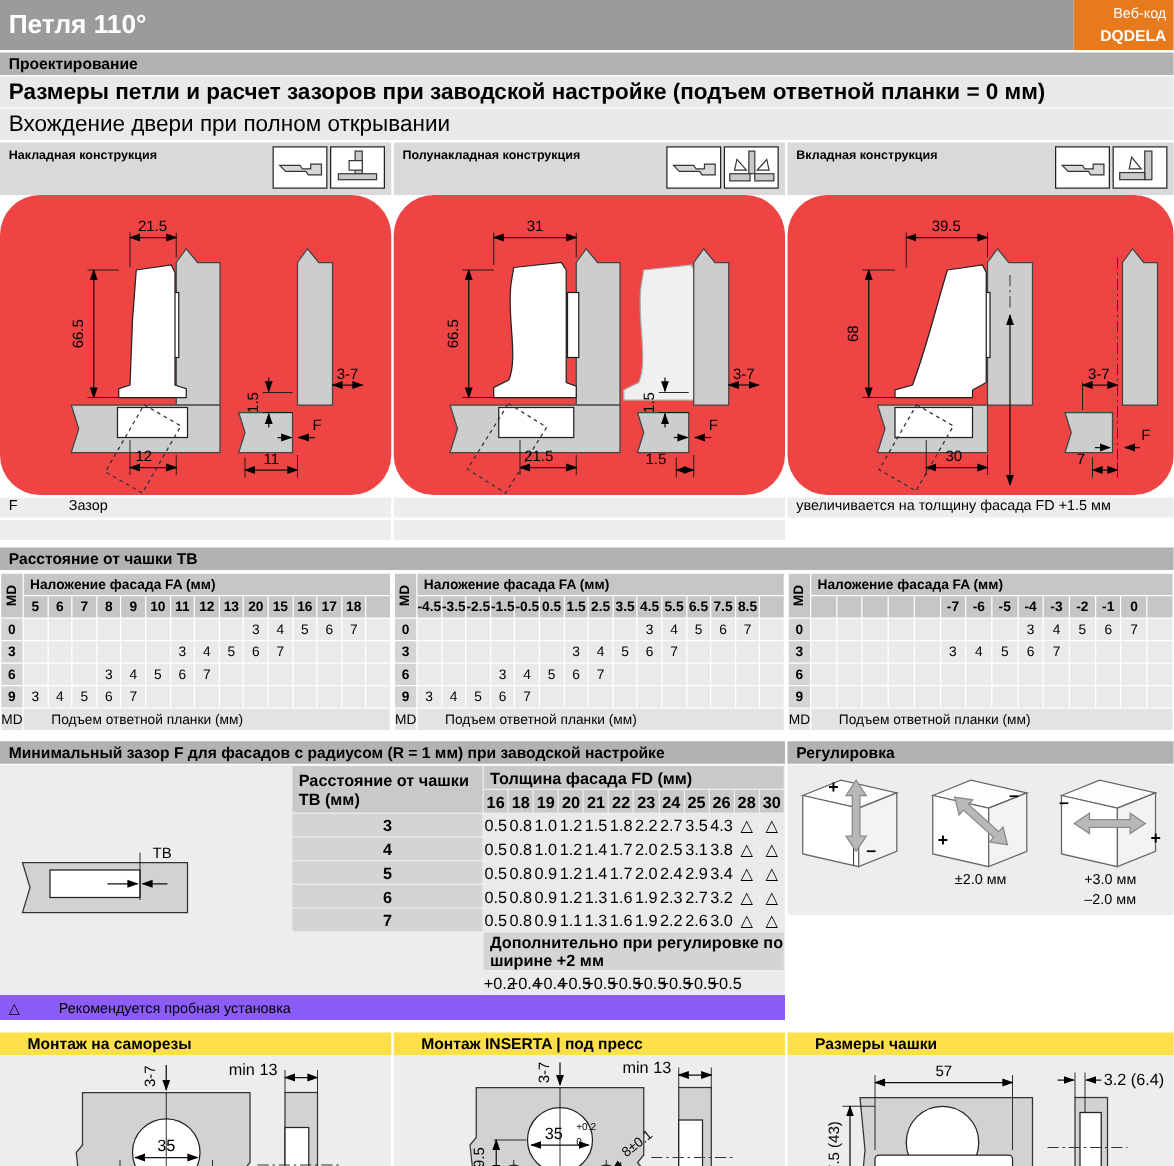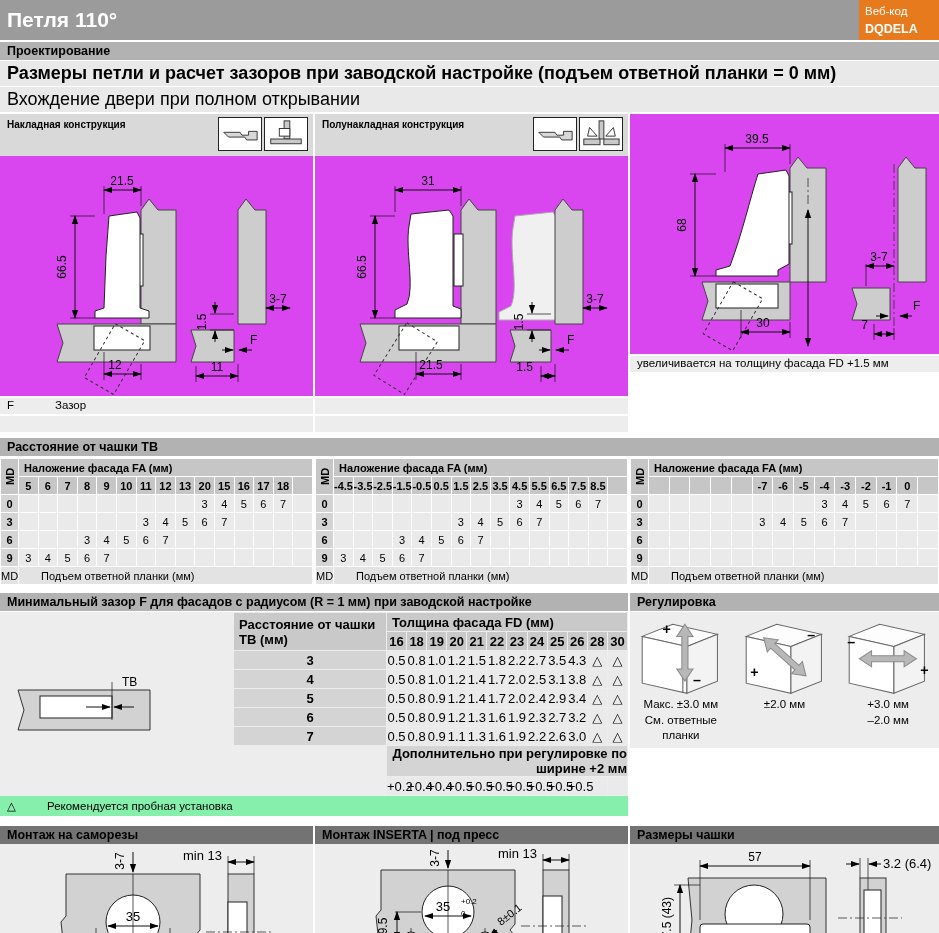--- a/index.html
+++ b/index.html
@@ -2,37 +2,37 @@
 <html><head>
 <meta charset="utf-8">
 <style>
   * { box-sizing: border-box; margin: 0; padding: 0; }
   body { font-family: "Liberation Sans", sans-serif; background: #fff; width: 939px; color: #000; }
   .page { width: 939px; }
 
   
   .hdr { display: flex; height: 40px; margin-bottom: 2px; }
   .hdr-title { flex: 1; background: #9b9b9b; color: #fff; font-weight: bold; font-size: 21px; display: flex; align-items: center; padding-left: 7px; }
-  .webcode { width: 80px; background: #e87a1e; color: #fff; text-align: left; padding: 3px 6px; font-size: 11.5px; line-height: 1.45; }
+  .webcode { width: 80px; background: #e87a1e; color: #fff; text-align: right; padding: 3px 6px; font-size: 11.5px; line-height: 1.45; }
   .webcode .wc { font-weight: bold; font-size: 12.5px; }
 
   .bar { background: #b2b2b2; font-weight: bold; font-size: 12.5px; padding: 2px 7px; margin-bottom: 1px; }
   .sub { background: #e9e9e9; font-size: 18px; padding: 2px 7px; margin-bottom: 1px; }
   .sub.b { font-weight: bold; }
 
   .cols { display: flex; gap: 2px; margin-top: 2px; }
   .col-l, .col-m { width: 313px; }
   .col-r { width: 309px; }
 
   
   .panel-head { background: #d9d9d9; display: flex; justify-content: space-between; align-items: flex-start; padding: 3px 5px 3px 7px; height: 42px; }
   .panel-title { font-weight: bold; font-size: 10px; padding-top: 2px; }
   .icons { display: flex; gap: 2px; }
   .icobox { width: 44px; height: 34px; background: #fff; border: 1px solid #222; display: block; }
-  .draw { background: #d946ef; }
+  .draw { background: #ef4444; border-radius: 32px; }
   .draw svg { display: block; width: 100%; height: auto; }
   .fnote { background: #ededed; font-size: 11.5px; padding: 1px 7px; margin-top: 2px; min-height: 16px; }
   .fnote .fkey { display: inline-block; width: 48px; }
   svg text { font-size: 12px; fill: #000; font-family: "Liberation Sans", sans-serif; }
 
   .pnl { fill: #cdcdcd; stroke: #444; stroke-width: 1; }
   .pnl2 { fill: #d2d2d2; stroke: #333; stroke-width: 1; }
   .wht { fill: #fff; stroke: #222; stroke-width: 1; }
   .dim { stroke: #111; stroke-width: 1; fill: none; }
   .arr { marker-start: url(#mA); marker-end: url(#mA); }
@@ -59,35 +59,35 @@
   .adj { width: 309px; }
   .mg-body { background: #ededed; display: flex; }
   .mg-diagram { width: 233px; }
   .mg-table-holder { flex: 1; }
   .mg-table { border-collapse: separate; border-spacing: 1px; width: 100%; font-size: 13px; table-layout: fixed; }
   .mg-table td { background: #eaeaea; text-align: center; height: 18px; padding: 0; }
   .mg-table .mg-rowhead { background: #c9c9c9; font-weight: bold; text-align: left; padding: 1px 5px; white-space: pre-line; width: 152px; }
   .mg-table .mg-colhdr { background: #c9c9c9; font-weight: bold; text-align: left; padding-left: 5px; }
   .mg-table .mg-th { background: #c9c9c9; font-weight: bold; }
   .mg-table .mg-tb { background: #d4d4d4; font-weight: bold; }
-  .mg-table .mg-extra { background: #d4d4d4; font-weight: bold; text-align: right; padding-left: 5px; margin-left: 12px; }
+  .mg-table .mg-extra { background: #d4d4d4; font-weight: bold; text-align: left; padding-left: 5px; margin-left: 12px; }
   .mg-table .mg-empty { background: transparent; }
-  .legend { font-size: 11.5px; padding: 3px 7px; background: #86efac; }
+  .legend { font-size: 11.5px; padding: 3px 7px; background: #8b5cf6; }
   .legend .lsym { display: inline-block; width: 40px; }
 
   
   .adj-body { background: #ededed; display: flex; gap: 2px; padding-bottom: 4px; }
   .adj-item { flex: 1; text-align: center; }
   .adj-item svg { display: block; width: 100%; height: auto; }
   .adj-cap { font-size: 11.5px; line-height: 1.35; padding: 0 2px; }
   .adj-arrow { fill: #b8b8b8; stroke: #8a8a8a; stroke-width: 1; }
   .adj-sign { font-size: 14px; font-weight: bold; }
 
   
-  .mnt-head { background: #737373; font-weight: bold; font-size: 12.5px; padding: 2px 7px; }
+  .mnt-head { background: #fde047; font-weight: bold; font-size: 12.5px; padding: 2px 22px; }
   .mnt-draw { background: #ededed; }
   .mnt-draw svg { display: block; width: 100%; height: auto; }
   .sup { font-size: 8px; }
 </style>
 </head>
 <body>
 
 <svg width="0" height="0" style="position:absolute">
   <defs>
     <marker id="mA" viewBox="0 0 10 10" refX="9" refY="5" markerWidth="9" markerHeight="9" orient="auto-start-reverse">
@@ -231,20 +231,33 @@
             <line class="dim arr" x1="226" y1="220" x2="240" y2="220"></line>
             <text x="218" y="215" text-anchor="end">1.5</text>
           </g>
         </svg>
       </div>
       <div class="fnote"></div>
       <div class="fnote"></div>
     </div>
 
     <div class="col-r">
+      <div class="panel-head">
+        <div class="panel-title">Вкладная конструкция</div>
+        <div class="icons">
+          <span class="icobox"><svg viewBox="0 0 44 32">
+                <path d="M5,15 h17 l2,3 h7 v-4 h9 v9 h-11 l-2,-3 h-17 z" fill="#d8d8d8" stroke="#333" stroke-width="1"></path>
+              </svg></span>
+          <span class="icobox"><svg viewBox="0 0 44 32">
+                <rect x="26" y="3" width="6" height="24" fill="#c9c9c9" stroke="#333"></rect>
+                <rect x="5" y="21" width="21" height="6" fill="#c9c9c9" stroke="#333"></rect>
+                <path d="M15,8 l8,10 h-10 z" fill="#fff" stroke="#333"></path>
+              </svg></span>
+        </div>
+      </div>
       <div class="draw">
         <svg viewBox="0 0 309 240">
           <path class="pnl" d="M160,54 L168,43 L177,54 L196,54 L196,168 L160,168 Z"></path>
           <rect class="wht" x="153" y="78" width="9" height="52"></rect>
           <path class="wht" d="M128,60 L156,56 L159,62 L159,150 L148,156 L148,162 L86,162 L86,156 L100,152 C112,120 120,85 128,60 Z"></path>
           <path class="pnl" d="M72,168 L160,168 L160,206 L72,206 L78,187 Z"></path>
           <rect class="wht" x="86" y="170" width="62" height="24"></rect>
           <rect class="drill" x="100" y="176" width="34" height="60" transform="rotate(30 117 178)"></rect>
           <line class="ext" x1="95" y1="58" x2="95" y2="30"></line>
             <line class="ext" x1="160" y1="50" x2="160" y2="30"></line>
@@ -736,24 +749,20 @@
             <polygon class="cab" points="12,24 42,12 86,22 56,34" fill="#fdfdfd"></polygon>
             <polygon class="cab" points="12,24 56,34 56,80 12,70" fill="#ffffff"></polygon>
             <polygon class="cab" points="56,34 86,22 86,68 56,80" fill="#f3f3f3"></polygon>
             <line class="ext" x1="52" y1="33" x2="52" y2="79"></line>
             <g transform="translate(46,12)">
                 <path class="adj-arrow" d="M8,0 L16,12 L11,12 L11,44 L16,44 L8,56 L0,44 L5,44 L5,12 L0,12 Z"></path>
               </g>
             <text class="adj-sign" x="32" y="22">+</text>
             <text class="adj-sign" x="62" y="72">–</text>
           </svg>
-          <div class="adj-cap">
-            <div>Макс. ±3.0 мм</div>
-            <div>См. ответные планки</div>
-          </div>
         </div>
         <div class="adj-item">
           <svg viewBox="0 0 100 84">
             <polygon class="cab" points="12,24 42,12 86,22 56,34" fill="#fdfdfd"></polygon>
             <polygon class="cab" points="12,24 56,34 56,80 12,70" fill="#ffffff"></polygon>
             <polygon class="cab" points="56,34 86,22 86,68 56,80" fill="#f3f3f3"></polygon>
             <g transform="rotate(-48 50 44)">
                 <g transform="translate(42,16)">
                   <path class="adj-arrow" d="M8,0 L16,12 L11,12 L11,44 L16,44 L8,56 L0,44 L5,44 L5,12 L0,12 Z"></path>
                 </g>

